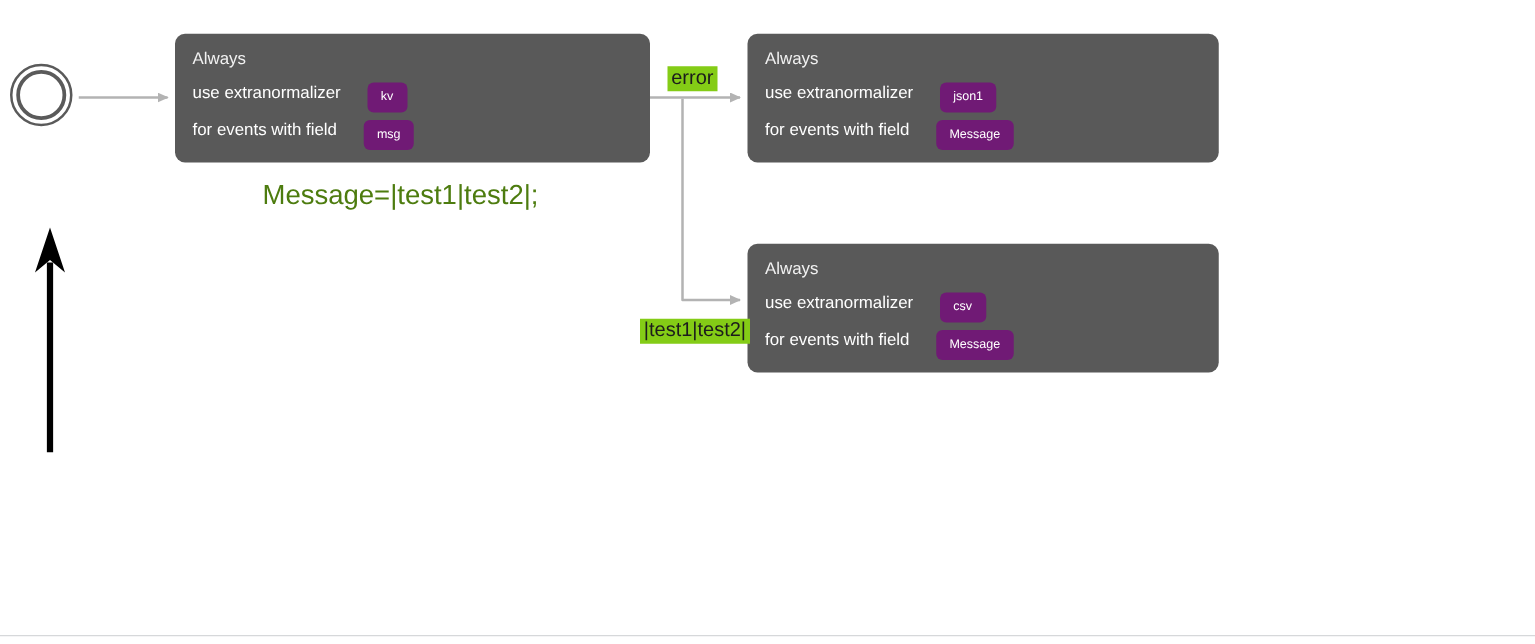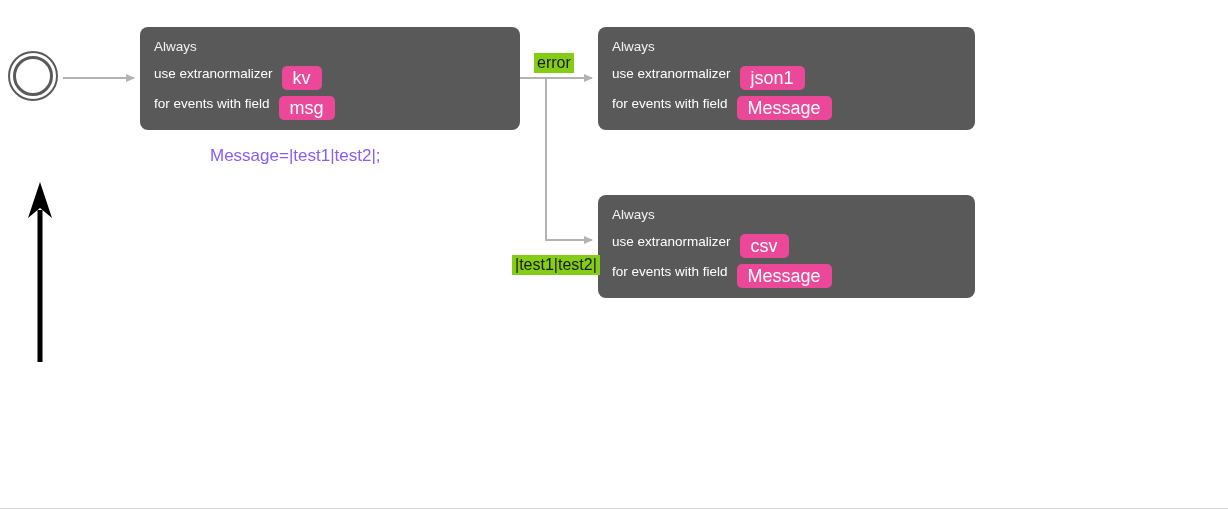--- a/index.html
+++ b/index.html
@@ -86,44 +86,45 @@
     white-space: nowrap;
   }
   .rule-row:last-child { margin-bottom: 0; }
   .rule-label {
     color: #ffffff;
     font-size: 13.5px;
     line-height: 16px;
     margin-right: 9px;
   }
   .rule-badge {
-    background: #ec4899;
+    background: #701a75;
     color: #ffffff;
-    font-size: 18px;
+    font-size: 10px;
     line-height: 16px;
     border-radius: 5px;
     padding: 4px 11px;
     display: inline-block;
+    margin-left: 12px;
   }
 
   
   .edge-label {
     position: absolute;
     font-size: 16px;
     line-height: 20px;
     color: #1c1c1c;
     white-space: nowrap;
     background: #84cc16;
     padding: 0 3px;
   }
   .caption {
     position: absolute;
-    font-size: 17px;
+    font-size: 22px;
     line-height: 22px;
-    color: #8b5cf6;
+    color: #4d7c0f;
     white-space: nowrap;
     text-align: right;
   }
 
   
   .log-line {
     position: absolute;
     left: 24px;
     top: 392px;
     font-size: 16.5px;

